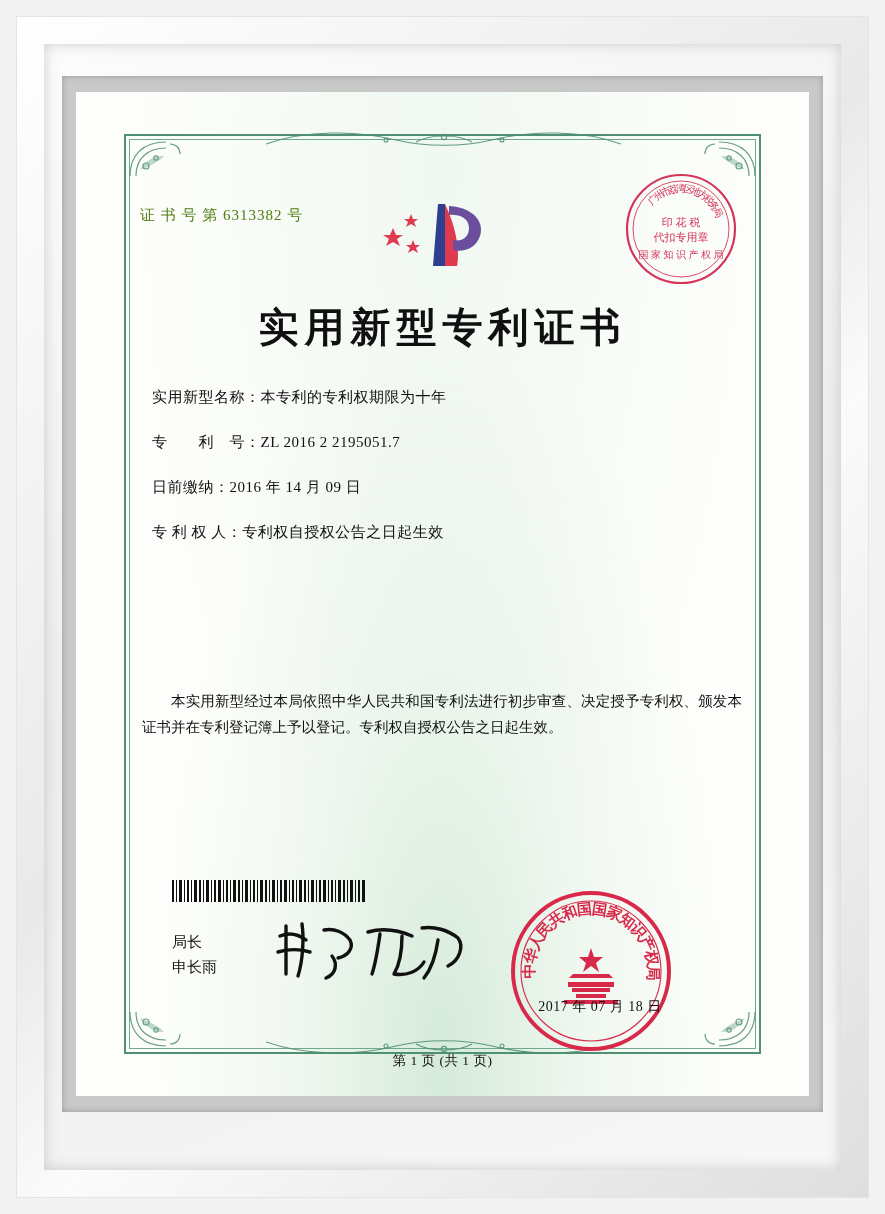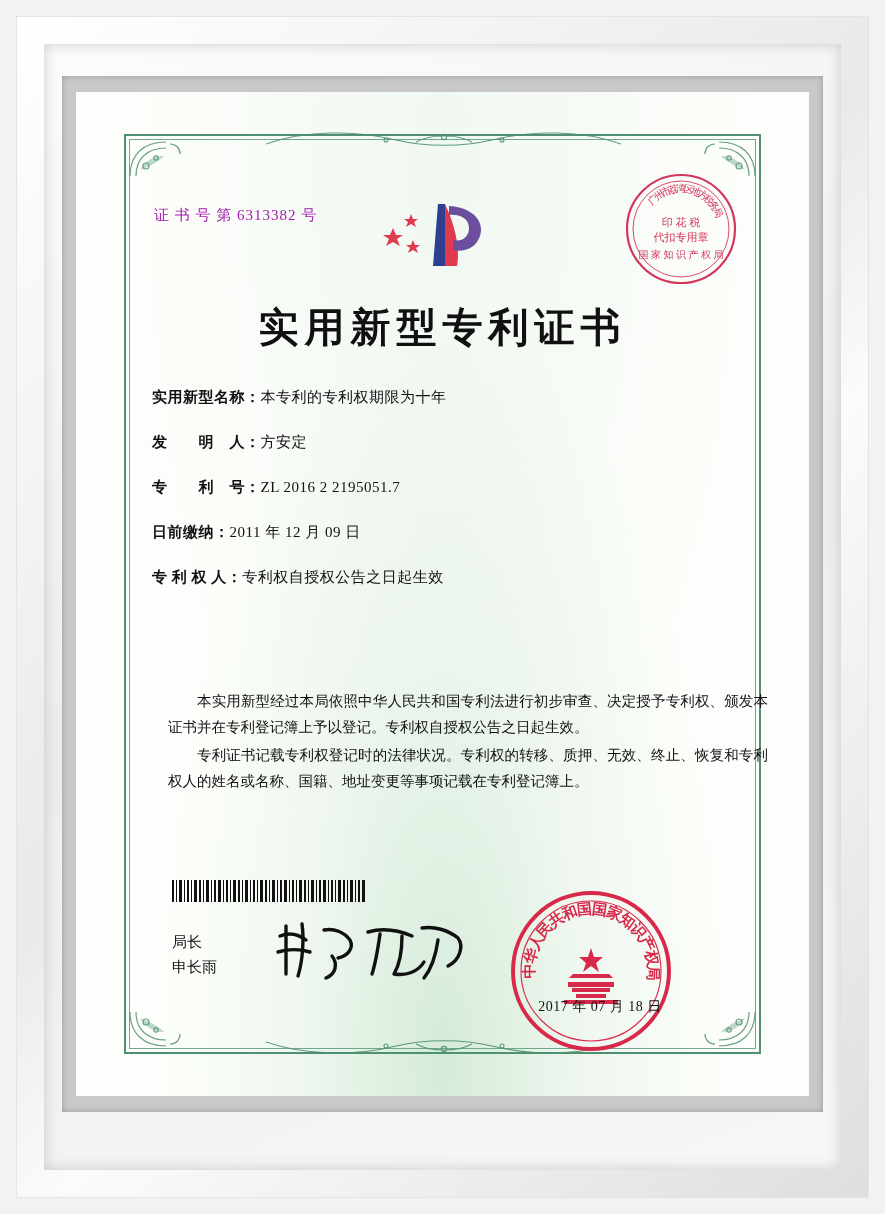--- a/index.html
+++ b/index.html
@@ -101,24 +101,24 @@
     position: absolute;
     left: 190px; top: 944px;
     width: 355px; height: 22px;
     opacity: 0.9;
     transform: scaleY(-1);
   }
 
   
   .cert-no {
     position: absolute;
-    left: 78px; top: 114px;
+    left: 64px; top: 114px;
     font-size: 15px;
     letter-spacing: 1px;
-    color: #a21caf;
+    color: #4d7c0f;
     white-space: nowrap;
   }
   .logo {
     position: absolute;
     left: 307px; top: 102px;
     width: 130px; height: 82px;
   }
 
   
   .tax-stamp {
@@ -144,33 +144,32 @@
     left: 76px; top: 296px;
     width: 580px;
   }
   .field {
     font-size: 15px;
     color: #111;
     margin-bottom: 26px;
     white-space: nowrap;
     letter-spacing: 0.5px;
   }
-  .field .lbl { display: inline-block; font-weight: bold; }
+  .field .lbl { display: inline-block; }
   .field .val { display: inline; }
 
   
   .body-text {
     position: absolute;
     left: 66px; top: 596px;
     width: 600px;
     font-size: 14.5px;
     line-height: 26px;
     color: #101010;
     text-align: justify;
-    margin-left: 26px;
   }
   .body-text p {
     margin: 0 0 2px 0;
     text-indent: 2em;
   }
 
   
   .barcode {
     position: absolute;
     left: 96px; top: 788px;
@@ -325,36 +324,32 @@
       </g>
     </svg>
 
     <div class="title">实用新型专利证书</div>
 
     <div class="fields">
       <div class="field">
         <span class="lbl">实用新型名称：</span><span class="val">本专利的专利权期限为十年</span>
       </div>
       <div class="field">
-        <span class="lbl">发　　明　人：</span><span class="val">方安定</span>
-      </div>
-      <div class="field">
         <span class="lbl">专　　利　号：</span><span class="val">ZL 2016 2 2195051.7</span>
       </div>
       <div class="field">
-        <span class="lbl">日前缴纳：</span><span class="val">2011 年 12 月 09 日</span>
+        <span class="lbl">日前缴纳：</span><span class="val">2016 年 14 月 09 日</span>
       </div>
       <div class="field">
         <span class="lbl">专 利 权 人：</span><span class="val">专利权自授权公告之日起生效</span>
       </div>
     </div>
 
     <div class="body-text">
       <p>本实用新型经过本局依照中华人民共和国专利法进行初步审查、决定授予专利权、颁发本证书并在专利登记簿上予以登记。专利权自授权公告之日起生效。</p>
-      <p>专利证书记载专利权登记时的法律状况。专利权的转移、质押、无效、终止、恢复和专利权人的姓名或名称、国籍、地址变更等事项记载在专利登记簿上。</p>
     </div>
 
     <svg class="barcode" viewBox="0 0 196 22" preserveAspectRatio="none">
       <g fill="#111">
         <rect x="0" y="0" width="2" height="22"></rect>
           <rect x="4" y="0" width="1" height="22"></rect>
         <rect x="7" y="0" width="3" height="22"></rect>
           <rect x="12" y="0" width="1" height="22"></rect>
         <rect x="15" y="0" width="2" height="22"></rect>
           <rect x="19" y="0" width="1" height="22"></rect>
@@ -449,15 +444,16 @@
         <polygon points="85,62 88,71 97,71 90,77 93,86 85,80 77,86 80,77 73,71 82,71"></polygon>
         <rect x="62" y="96" width="46" height="5"></rect>
         <rect x="66" y="102" width="38" height="4"></rect>
         <path d="M63 92 L107 92 L103 88 L67 88 Z"></path>
         <rect x="70" y="108" width="30" height="4"></rect>
         <path d="M58 114 L112 114 L112 118 L58 118 Z"></path>
       </g>
     </svg>
     <div class="seal-date">2017 年 07 月 18 日</div>
 
+    <div class="page-no">第 1 页 (共 1 页)</div>
 
   </div>
 </div>
 
 </body></html>

